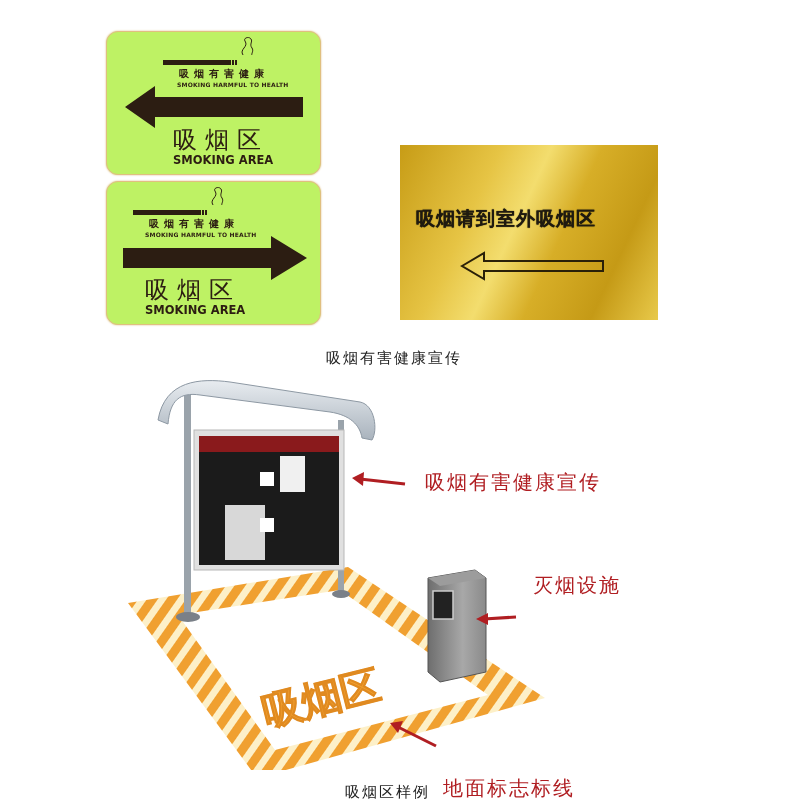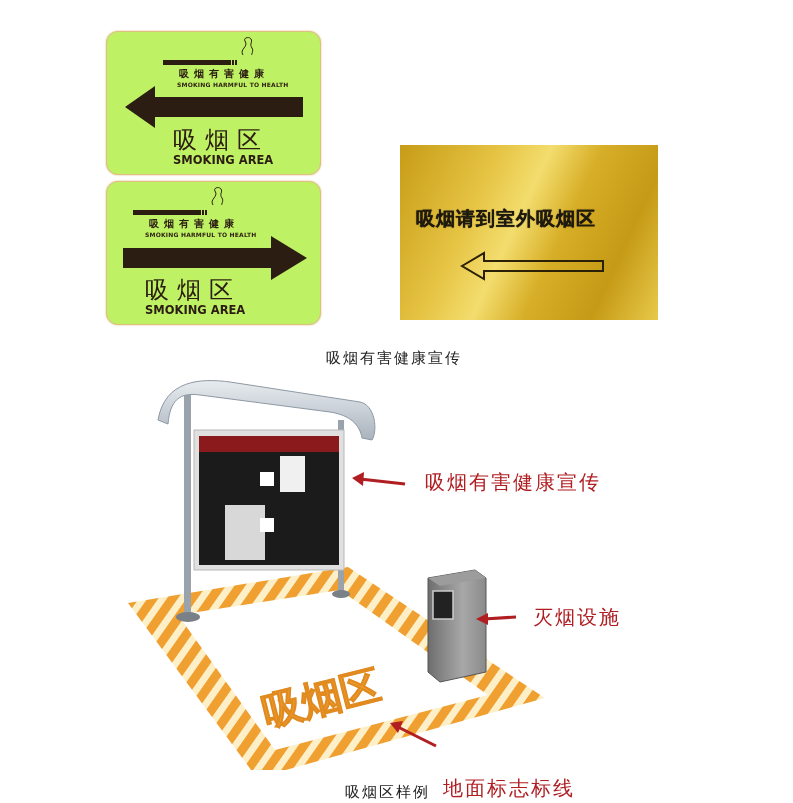--- a/index.html
+++ b/index.html
@@ -115,16 +115,16 @@
     <line x1="405" y1="484" x2="360" y2="479" stroke="#b01e22" stroke-width="3"></line>
     <polygon points="352,478 364,472 363,486" fill="#b01e22"></polygon>
     <line x1="516" y1="617" x2="484" y2="619" stroke="#b01e22" stroke-width="3"></line>
     <polygon points="476,619 488,613 488,625" fill="#b01e22"></polygon>
     <line x1="436" y1="746" x2="398" y2="727" stroke="#b01e22" stroke-width="3"></line>
     <polygon points="390,723 403,721 398,733" fill="#b01e22"></polygon>
   </svg>
 </div>
 
 <div class="label-red" style="left:425px;top:469px;">吸烟有害健康宣传</div>
-<div class="label-red" style="left:533px;top:604px;">灭烟设施</div>
+<div class="label-red" style="left:533px;top:572px;">灭烟设施</div>
 <div class="label-red" style="left:443px;top:733px;margin-top:42px;">地面标志标线</div>
 
 <div class="caption" style="left:345px;top:783px;">吸烟区样例</div>
 
 </body></html>

